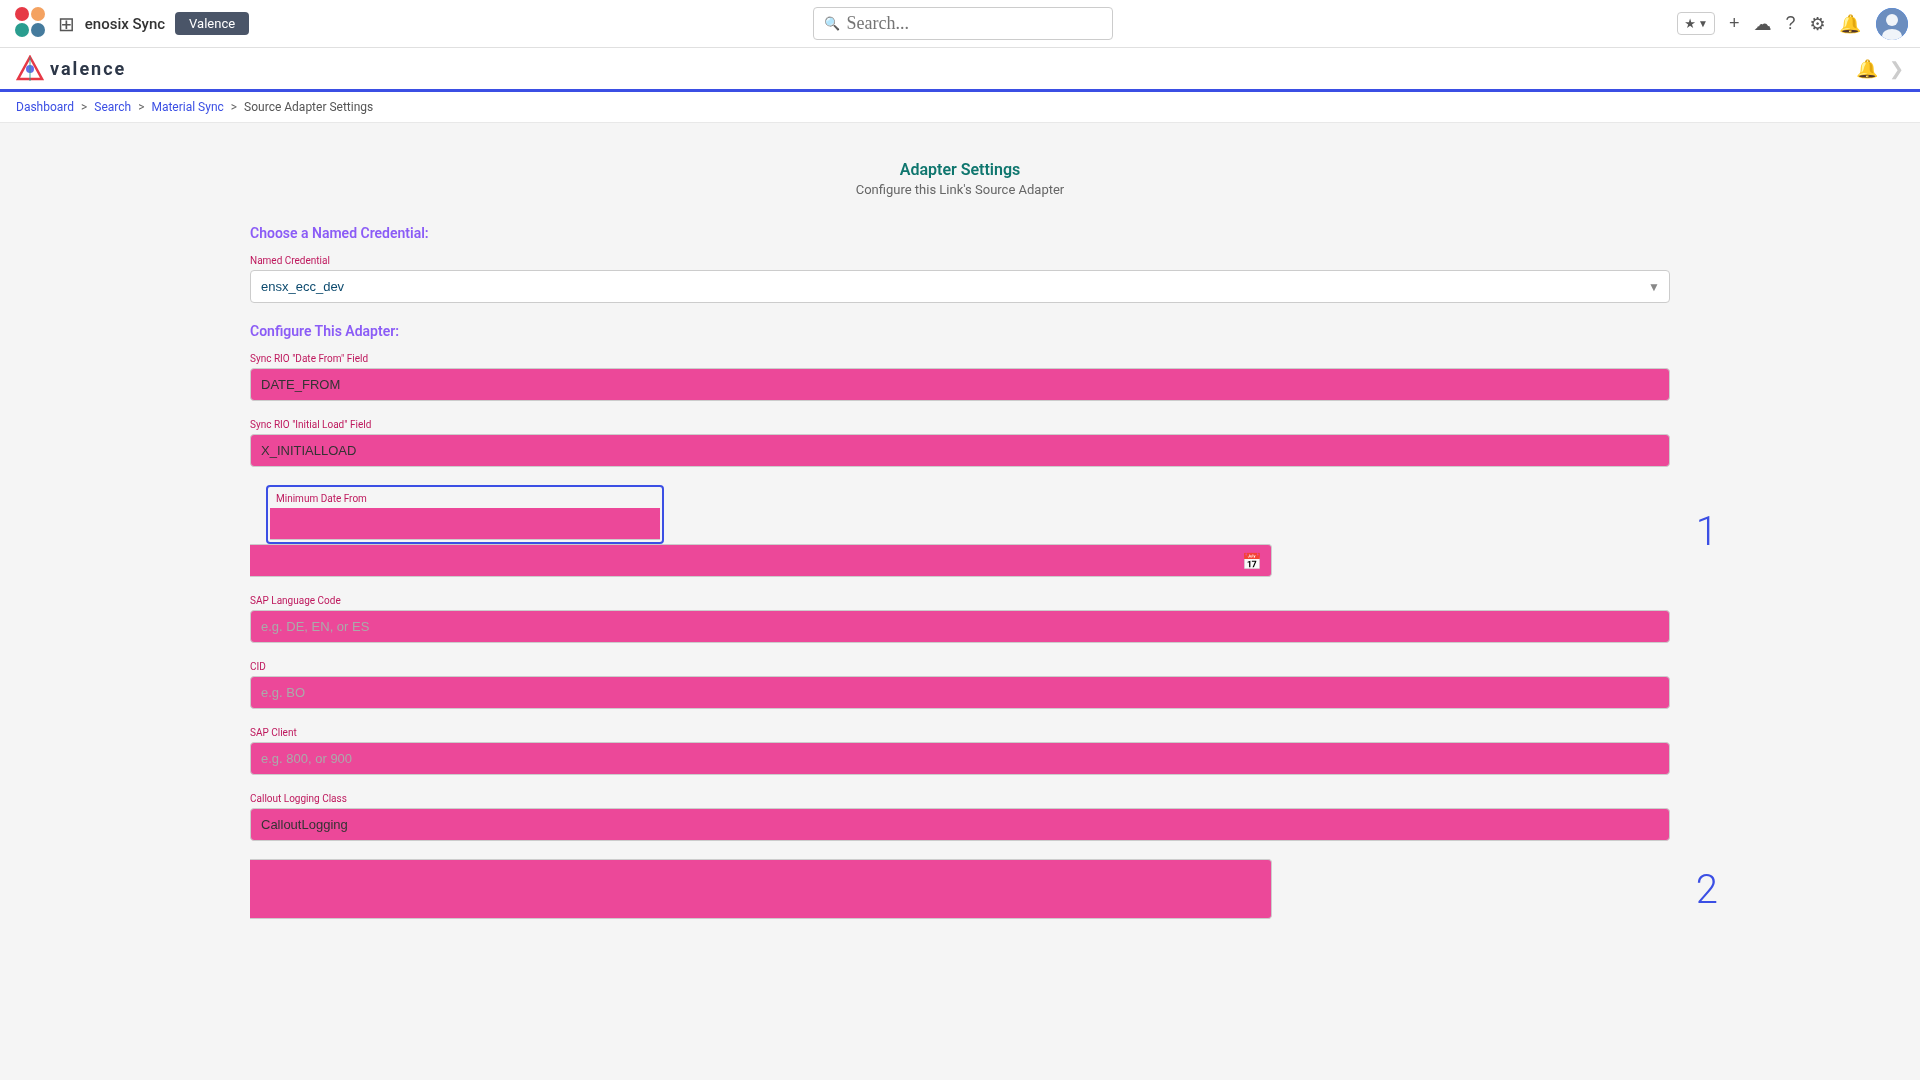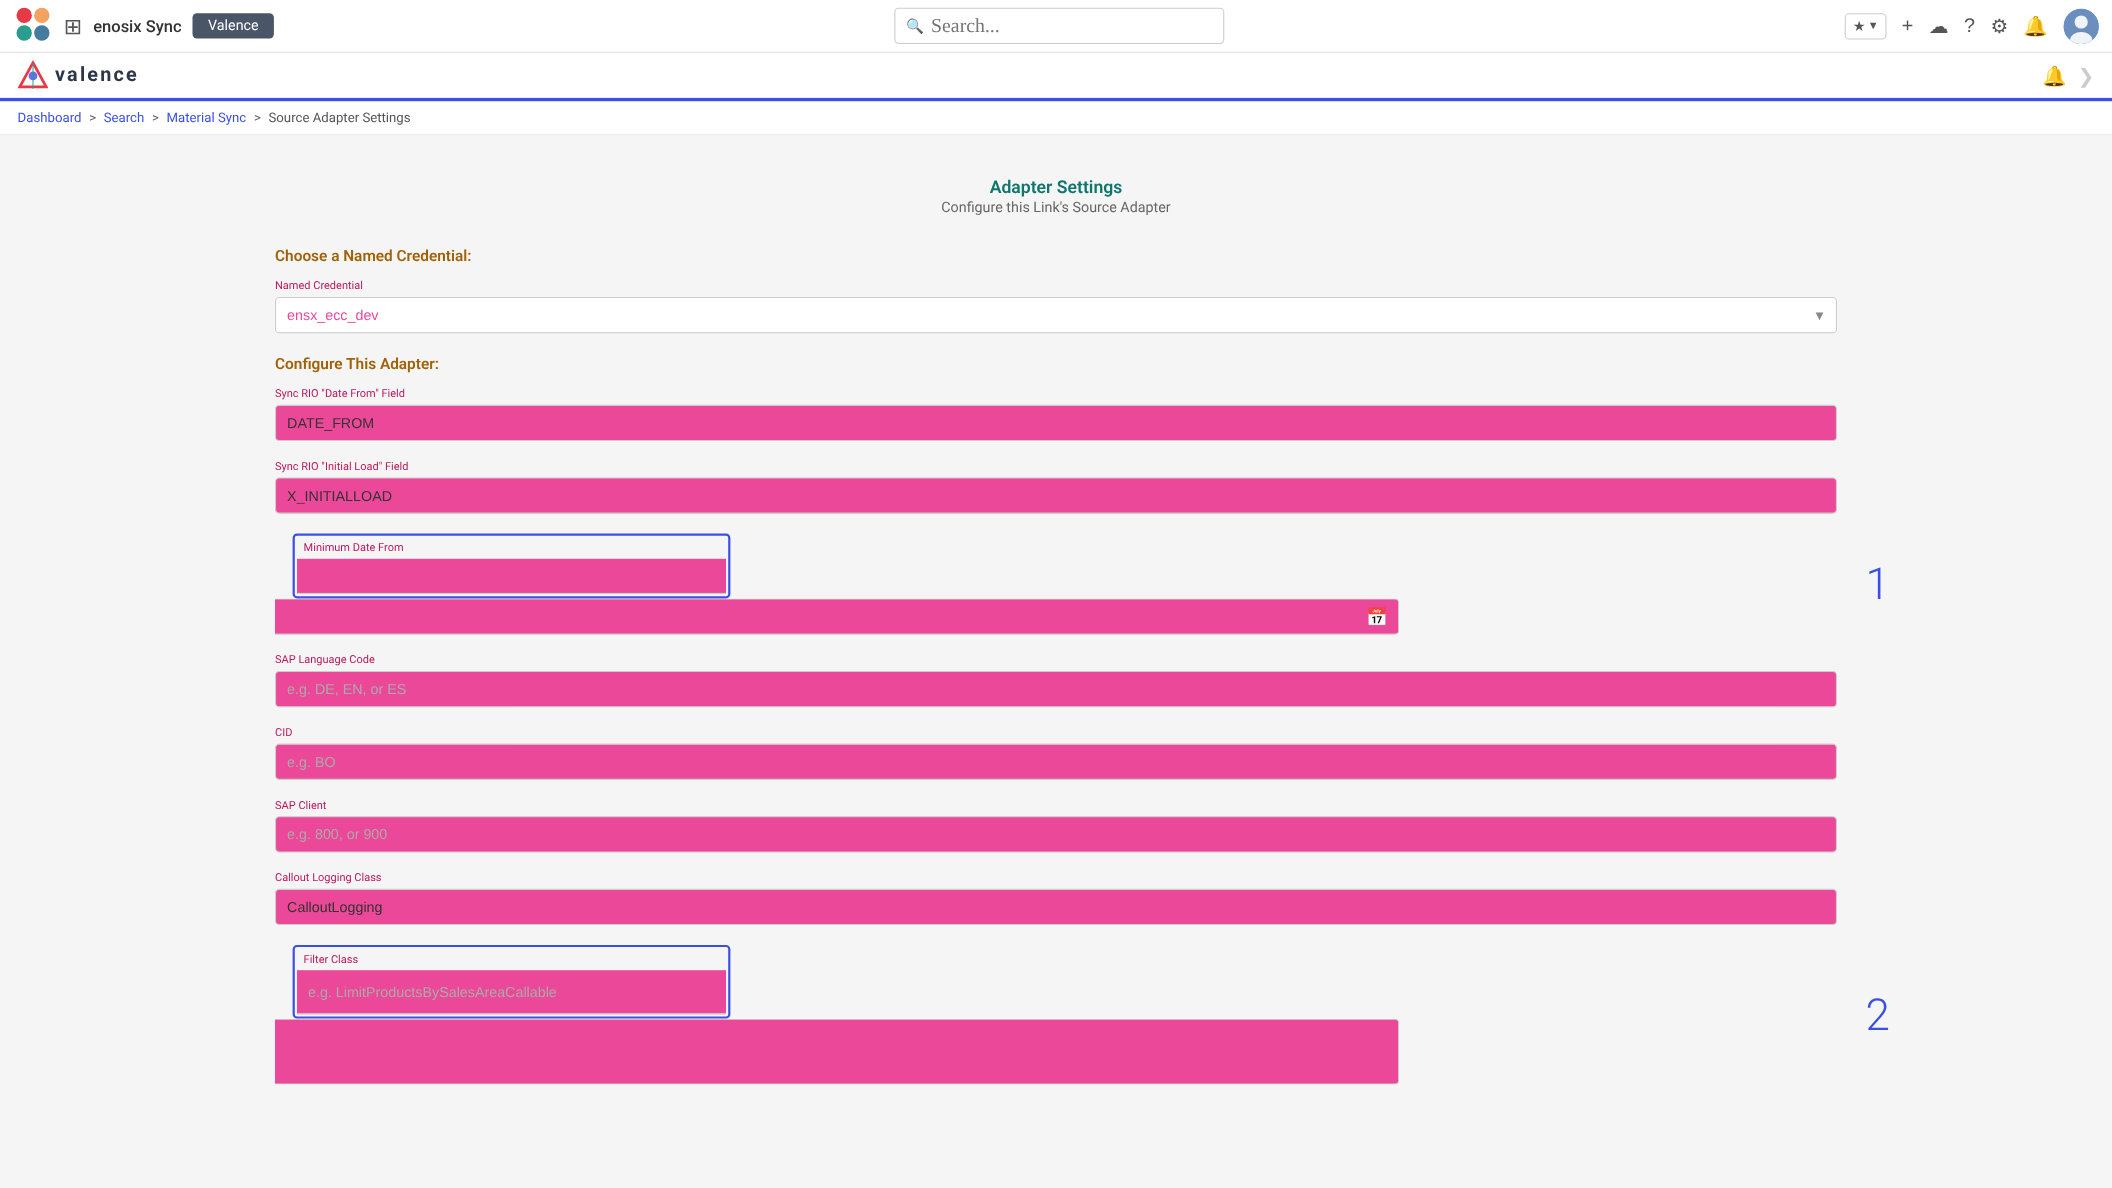--- a/index.html
+++ b/index.html
@@ -54,41 +54,41 @@
 
     .page-title {
       text-align: center; font-size: 16px; font-weight: 600; color: #0f766e; margin-bottom: 3px;
     }
     .page-subtitle {
       text-align: center; font-size: 13px; color: #666; margin-bottom: 28px;
     }
 
     
     .section-heading {
-      font-size: 14px; font-weight: 600; color: #a16207; margin-bottom: 14px;
+      font-size: 14px; font-weight: 600; color: #8b5cf6; margin-bottom: 14px;
     }
 
     
     .form-group { margin-bottom: 18px; }
     .form-label { font-size: 10px; color: #be185d; margin-bottom: 4px; display: block; }
     .form-control {
       width: 100%; border: 1px solid #ccc; border-radius: 4px;
       padding: 8px 10px; font-size: 13px; color: #333; outline: none;
       background: #ec4899;
     }
     .form-control::placeholder { color: #aaa; }
     .form-control-with-icon { position: relative; }
     .form-control-with-icon input { padding-right: 32px; }
     .calendar-icon { position: absolute; right: 10px; top: 50%; transform: translateY(-50%); color: #888; font-size: 16px; }
 
     
     .select-wrapper { position: relative; }
     .select-wrapper select {
       width: 100%; border: 1px solid #ccc; border-radius: 4px;
-      padding: 8px 32px 8px 10px; font-size: 13px; color: #ec4899;
+      padding: 8px 32px 8px 10px; font-size: 13px; color: #0c4a6e;
       background: #fff; outline: none; appearance: none; cursor: pointer;
     }
     .select-arrow {
       position: absolute; right: 10px; top: 50%; transform: translateY(-50%);
       color: #888; font-size: 12px; pointer-events: none;
     }
 
     
     .highlight-box {
       border: 2px solid #3b4fe4; border-radius: 4px; padding: 2px;
@@ -241,23 +241,19 @@
     <label class="form-label">SAP Client</label>
     <input type="text" class="form-control" placeholder="e.g. 800, or 900" value="" style="">
   </div>
 
   <div class="form-group">
     <label class="form-label">Callout Logging Class</label>
     <input type="text" class="form-control" value="CalloutLogging" style="">
   </div>
 
   <div class="form-group" style="position:relative;">
-    <div class="highlight-box" style="display:inline-block;width:calc(100% * 0.28);vertical-align:top;">
-      <label class="form-label" style="padding:4px 6px 0 6px;display:block;">Filter Class</label>
-      <input type="text" class="form-control" placeholder="e.g. LimitProductsBySalesAreaCallable" value="" style="border-top: none; border-left: none; border-right: none; border-radius: 0px; min-height: 40px;">
-    </div>
     <div style="display:inline-block;width:calc(100% - calc(100% * 0.28));vertical-align:top;">
       <input type="text" class="form-control" value="" style="border-left: none; border-radius: 0px 4px 4px 0px; min-height: 60px;">
     </div>
     <span class="annotation-number" style="position:absolute;right:-48px;top:50%;transform:translateY(-50%);font-size:40px;font-weight:300;color:#3b4fe4;">2</span>
   </div>
 
 </div>
 
 </body></html>

